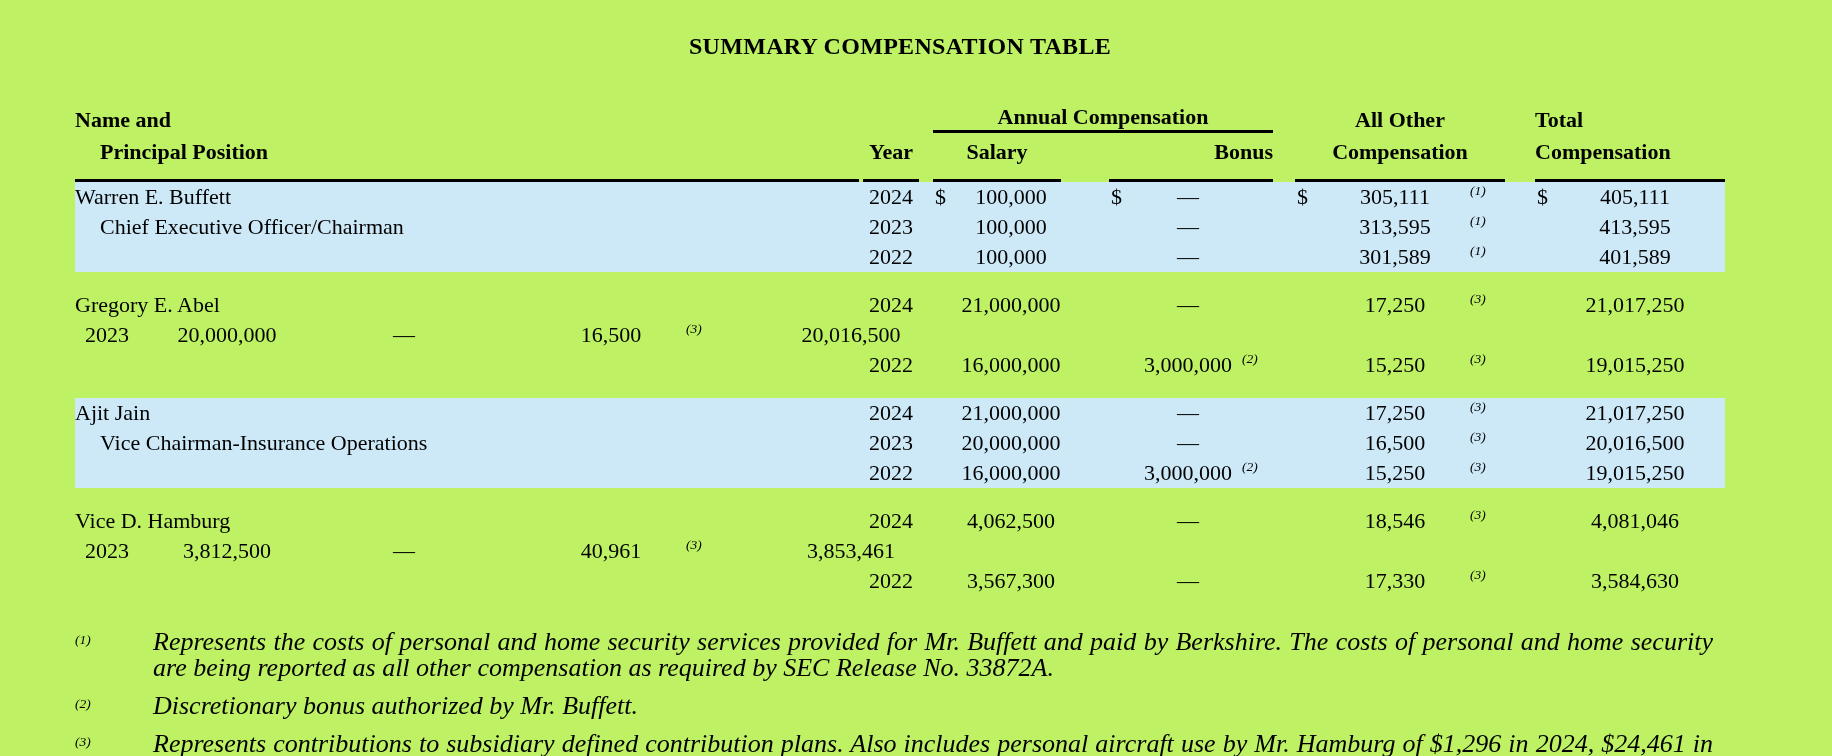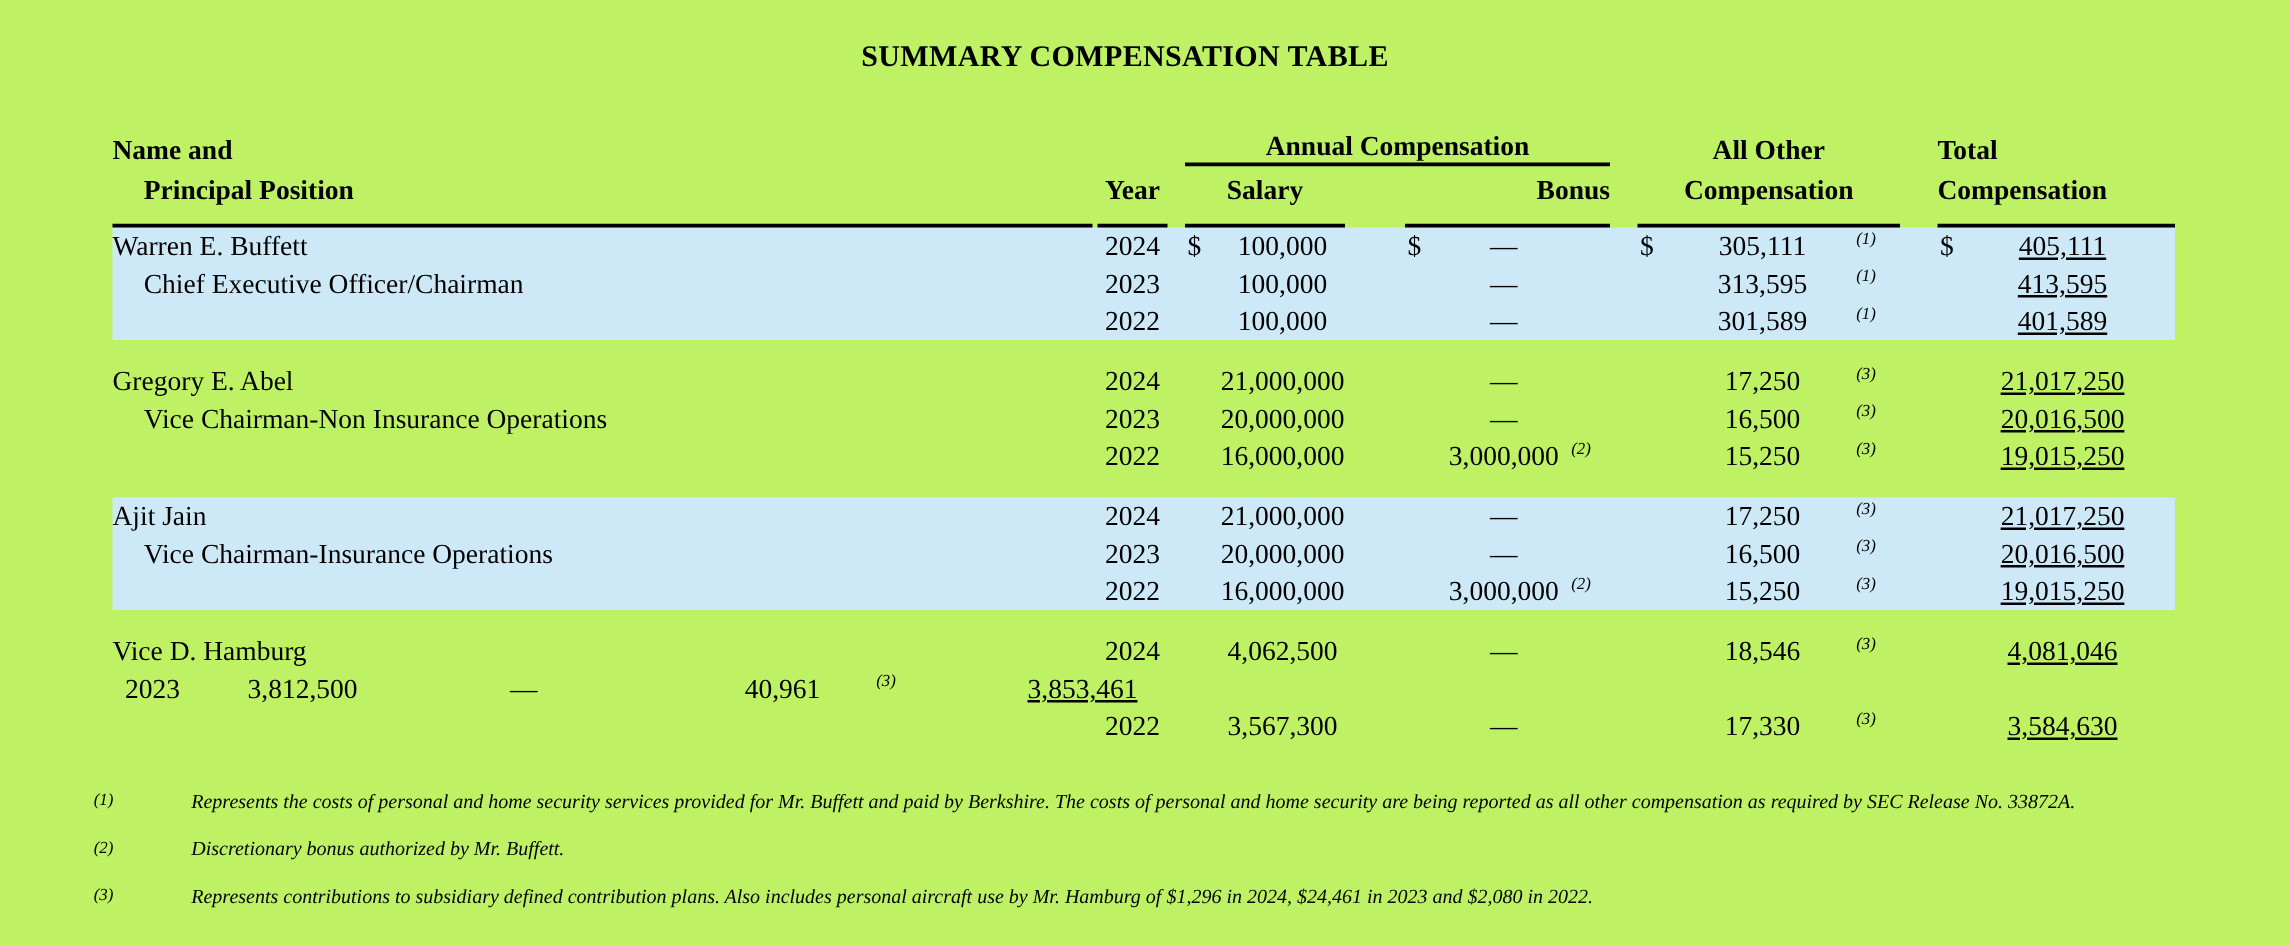--- a/index.html
+++ b/index.html
@@ -3,34 +3,34 @@
 <meta charset="utf-8">
 <style>
   * { margin:0; padding:0; box-sizing:border-box; }
   html,body { background:#ffffff; }
   body { width:1832px; height:756px; font-family:"Liberation Serif","DejaVu Serif",serif; color:#000; }
   .page { position:relative; width:1832px; height:756px; overflow:hidden; background:#bef264; }
 
   .title { position:absolute; top:33px; left:75px; width:1650px; text-align:center;
            font-weight:bold; font-size:24px; letter-spacing:.3px; }
 
-  .tbl { position:absolute; top:97px; left:90px; width:1650px; font-size:22px; }
+  .tbl { position:absolute; top:97px; left:75px; width:1650px; font-size:22px; }
   .r { display:flex; }
   .c { flex:0 0 auto; }
 
   
   .name{width:784px;} .g1{width:4px;} .year{width:56px; text-align:center;} .g2{width:14px;}
   .cur{width:28px; text-align:left; padding-left:2px;}
   .val{text-align:center;}
   .salary{width:100px;} .g3{width:48px;}
   .bonus{width:102px;} .supb{width:34px;}
   .g4{width:22px;}
   .other{width:144px;} .supo{width:38px;}
   .g5{width:30px;}
-  .total{width:144px;text-decoration:underline;} .rpad{width:18px;}
+  .total{width:144px;} .rpad{width:18px;}
 
   
   .hrowA { display:flex; align-items:flex-end; height:36px; font-weight:bold; line-height:26px; }
   .hrowB { display:flex; align-items:flex-start; height:46px; font-weight:bold; line-height:26px; padding-top:6px; }
   .gw-sal{width:128px; text-align:center;}
   .gw-bon{width:164px; text-align:right;}
   .gw-oth{width:210px; text-align:center;}
   .gw-tot{width:190px; text-align:left;}
   .annual{width:340px; text-align:center; border-bottom:3px solid #000;margin-top:44px; }
   .hname{ text-align:left; }
@@ -46,21 +46,21 @@
   
   .band .r { height:30px; line-height:30px; }
   .band.hl { background:#cde9f8; }
   .bandgap { height:18px; }
   .sup { font-size:13.5px; font-style:italic; line-height:30px; position:relative; top:-6px; padding-left:3px; }
 
   
   .fnotes { position:absolute; top:629px; left:75px; width:1660px; }
   .fn { display:flex; margin-bottom:12px; }
   .fn-marker { flex:0 0 78px; font-style:italic; font-size:13.5px; padding-top:3px; }
-  .fn-text { width:1560px; font-style:italic; font-size:16px; line-height:26px; text-align:justify; }
+  .fn-text { width:1560px; font-style:italic; font-size:26px; line-height:26px; text-align:justify; }
 </style>
 </head>
 <body>
 
 <div class="page">
 
   <div class="title">SUMMARY COMPENSATION TABLE</div>
 
   <div class="tbl">
 
@@ -183,21 +183,20 @@
           <div class="c g4"></div>
         <div class="c cur"></div>
           <div class="c val other">17,250</div>
           <div class="c sup supo">(3)</div>
           <div class="c g5"></div>
         <div class="c cur"></div>
           <div class="c val total">21,017,250</div>
           <div class="c rpad"></div>
       </div>
       <div class="r">
-        <div class="c name pos">Vice Chairman-Non Insurance Operations</div>
         <div class="c g1"></div>
           <div class="c year">2023</div>
           <div class="c g2"></div>
         <div class="c cur"></div>
           <div class="c val salary">20,000,000</div>
           <div class="c g3"></div>
         <div class="c cur"></div>
           <div class="c val bonus">—</div>
           <div class="c sup supb"></div>
           <div class="c g4"></div>

